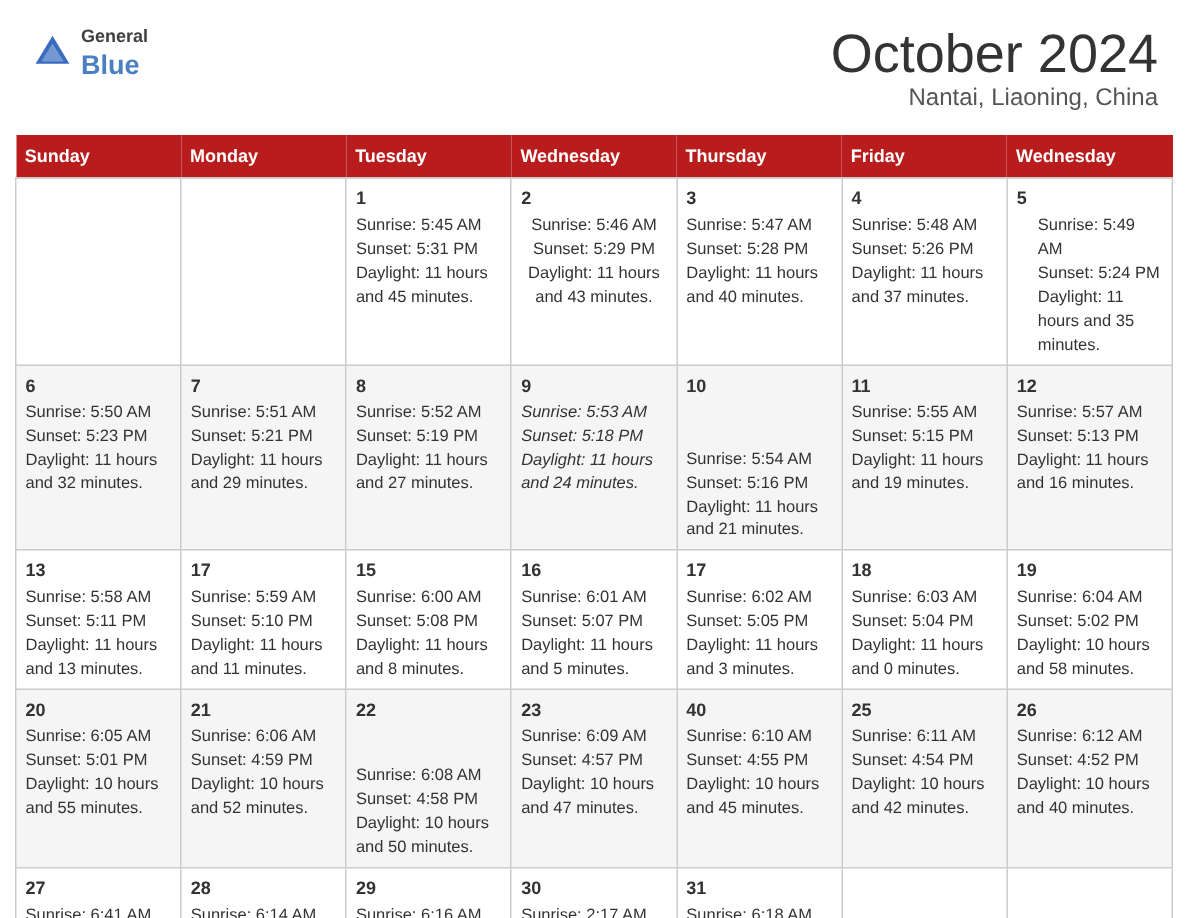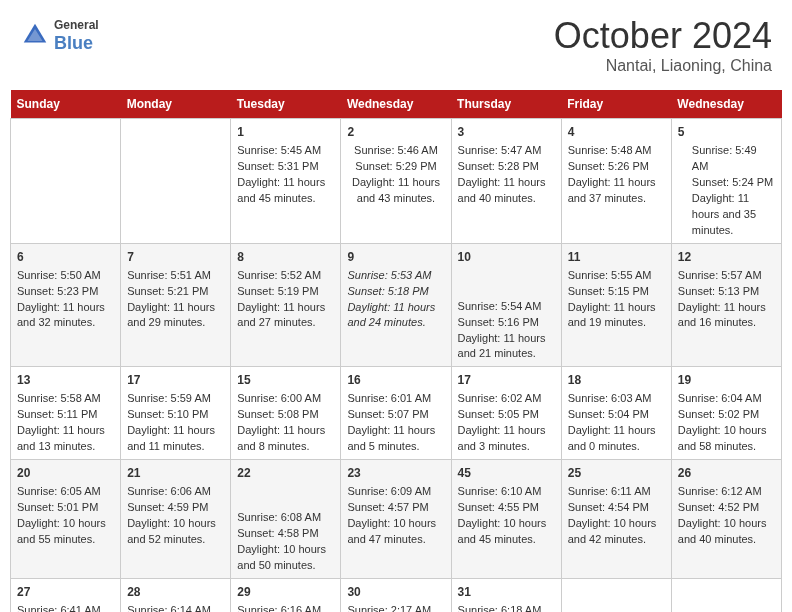--- a/index.html
+++ b/index.html
@@ -268,21 +268,21 @@
 Sunset: 4:58 PM
 Daylight: 10 hours and 50 minutes.</div>
         </td>
         <td>
           <span class="day-num">23</span>
           <div class="day-info" style="white-space: pre-line;">Sunrise: 6:09 AM
 Sunset: 4:57 PM
 Daylight: 10 hours and 47 minutes.</div>
         </td>
         <td>
-          <span class="day-num">45</span>
+          <span class="day-num">40</span>
           <div class="day-info" style="white-space: pre-line;">Sunrise: 6:10 AM
 Sunset: 4:55 PM
 Daylight: 10 hours and 45 minutes.</div>
         </td>
         <td>
           <span class="day-num">25</span>
           <div class="day-info" style="white-space: pre-line;">Sunrise: 6:11 AM
 Sunset: 4:54 PM
 Daylight: 10 hours and 42 minutes.</div>
         </td>

